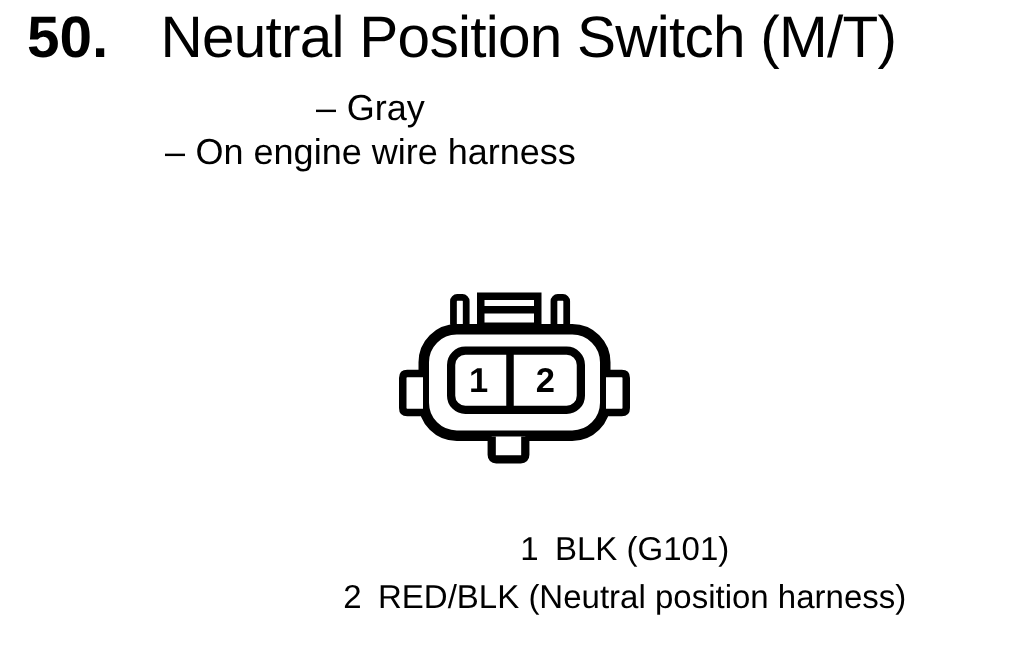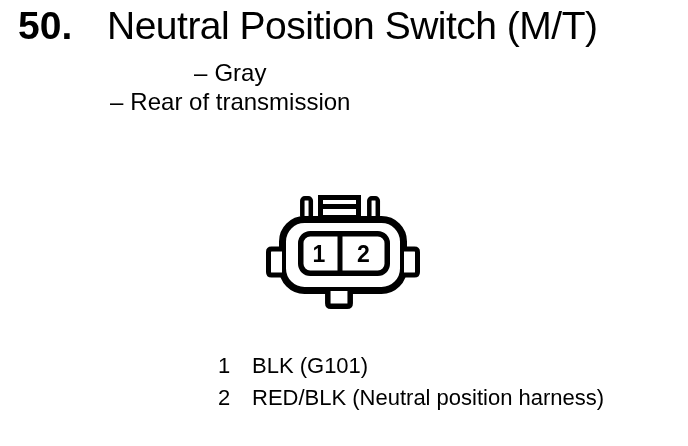--- a/index.html
+++ b/index.html
@@ -59,20 +59,21 @@
     font-family: "Liberation Sans", "DejaVu Sans", sans-serif;
     font-weight: bold;
     font-size: 23px;
   }
   
   .legend {
     position: absolute;
     top: 350px;
     left: 218px;
     font-size: 22px;
+    text-align: center;
   }
   .pin-row {
     height: 32px;
     line-height: 32px;
     white-space: nowrap;
   }
   .pin-num {
     display: inline-block;
     width: 34px;
   }
@@ -83,21 +84,21 @@
 <div class="page">
 
   <div class="sec-num">50.</div>
   <div class="sec-title">Neutral Position Switch (M/T)</div>
 
   <div class="bullets">
     <div class="bullet">
       <span class="dash">–</span><span>Gray</span>
     </div>
     <div class="bullet">
-      <span class="dash">–</span><span>Rear of transmission</span>
+      <span class="dash">–</span><span>On engine wire harness</span>
     </div>
   </div>
 
   <div class="connector-wrap">
     <svg width="180" height="140" viewBox="0 0 180 140">
 
       <g>
         <rect x="47.3" y="15.3" width="8.5" height="20" rx="2.5" fill="#ffffff" stroke="#000000" stroke-width="4.5"></rect>
         <rect x="114.3" y="15.3" width="8.5" height="20" rx="2.5" fill="#ffffff" stroke="#000000" stroke-width="4.5"></rect>
 

